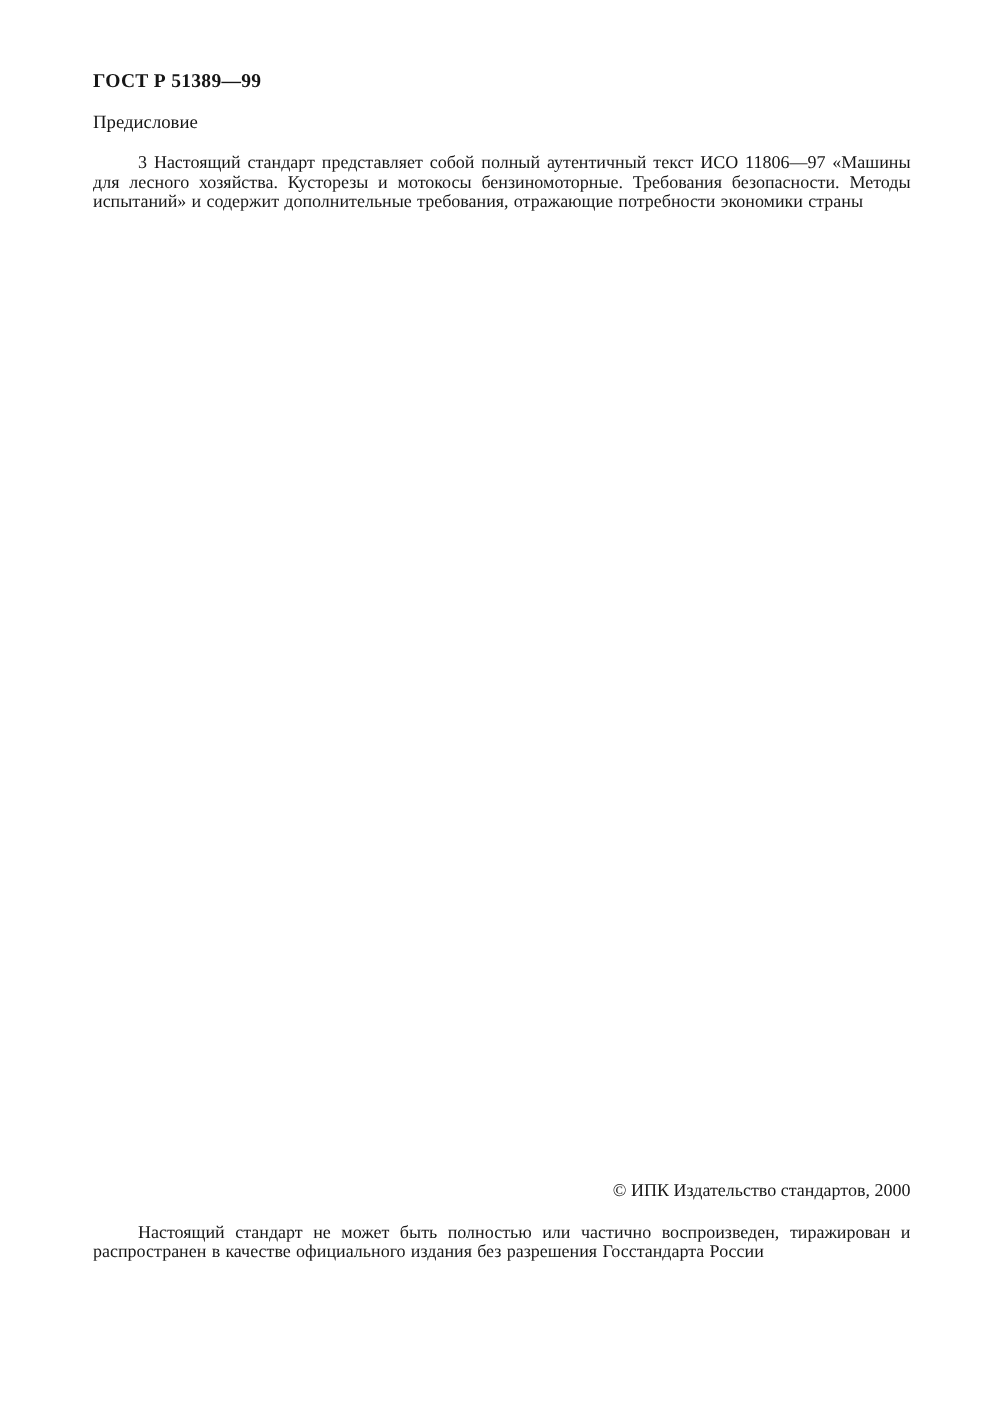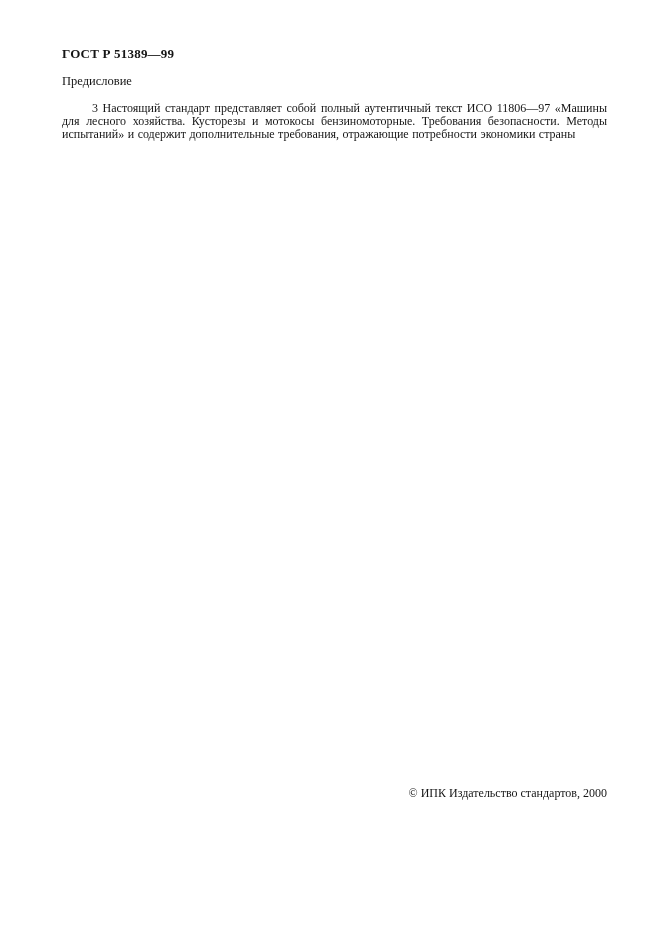--- a/index.html
+++ b/index.html
@@ -77,16 +77,17 @@
 
 
 
 
   <p class="para">3 Настоящий стандарт представляет собой полный аутентичный текст ИСО 11806—97 «Машины для лесного хозяйства. Кусторезы и мотокосы бензиномоторные. Требования безопасности. Методы испытаний» и содержит дополнительные требования, отражающие потребности экономики страны</p>
 
 
   <div class="footer-block">
     <div class="copyright">© ИПК Издательство стандартов, 2000</div>
 
+    <p class="para notice">Настоящий стандарт не может быть полностью или частично воспроизведен, тиражирован и распространен в качестве официального издания без разрешения Госстандарта России</p>
 
   </div>
 
 </div>
 
 </body></html>

